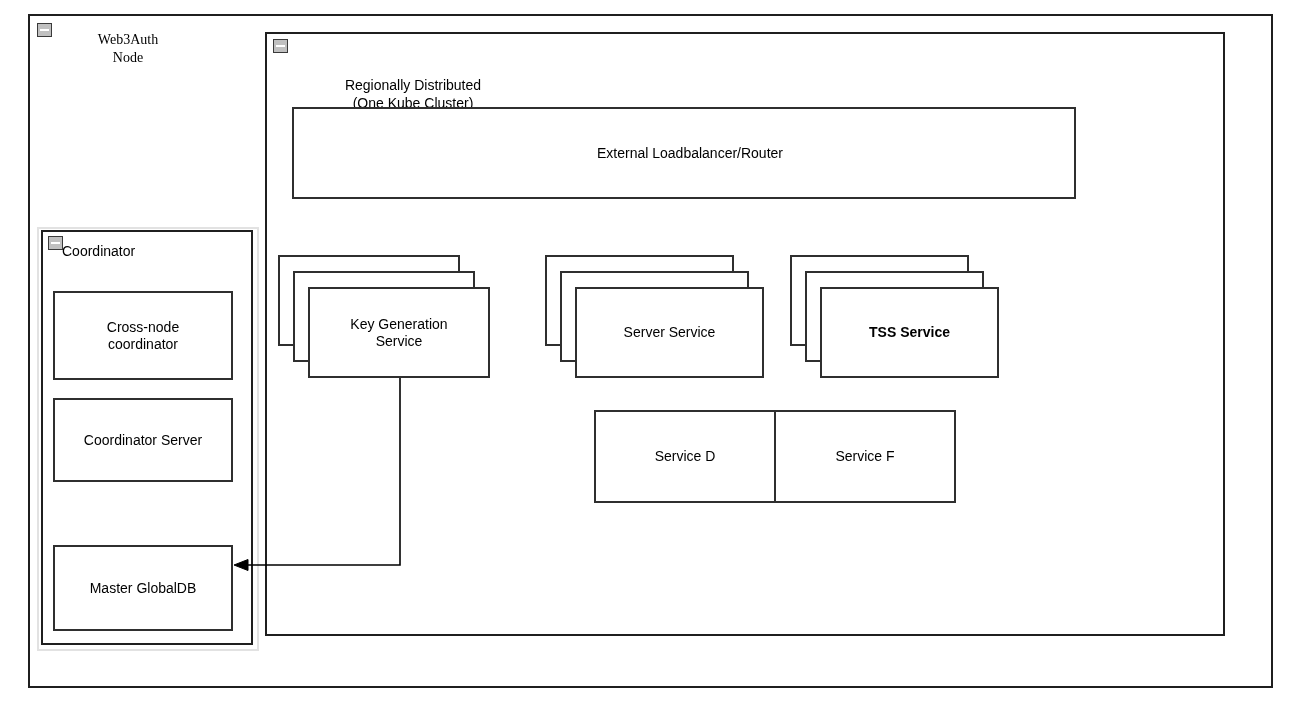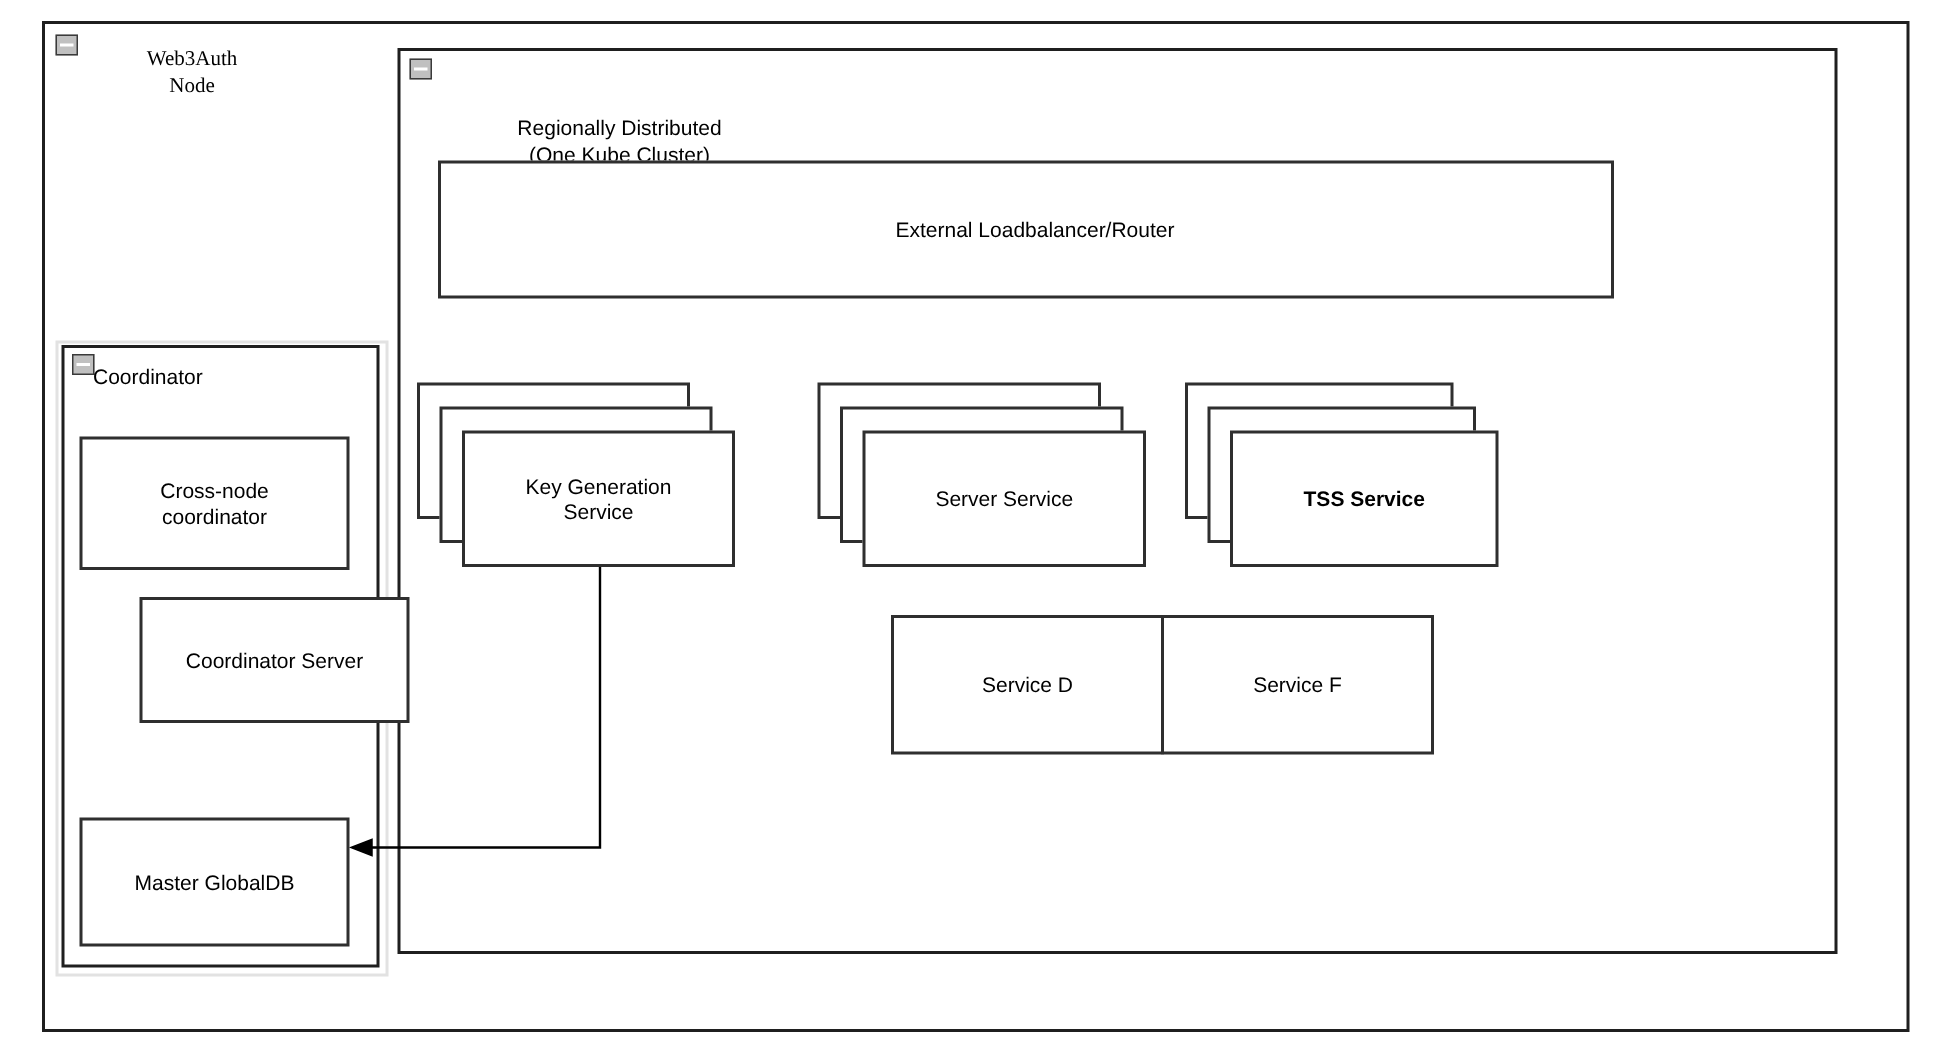--- a/index.html
+++ b/index.html
@@ -144,21 +144,21 @@
   <div class="plain-box" style="left:292px; top:107px; width:784px; height:92px;padding-left:12px;">External Loadbalancer/Router</div>
 
   <div class="frame-outer" style="left:37px; top:227px; width:222px; height:424px;"></div>
   <div class="container-box" style="left:41px; top:230px; width:212px; height:415px;"></div>
   <div class="collapse-icon" style="left:48px; top:236px;"></div>
   <div class="container-title" style="left:62px; top:242px; width:120px; text-align:left;">Coordinator</div>
 
   <div class="plain-box" style="left:53px; top:291px; width:180px; height:89px;">Cross-node
 coordinator</div>
 
-  <div class="plain-box" style="left:53px; top:398px; width:180px; height:84px;margin-left:40px;">Coordinator Server</div>
+  <div class="plain-box" style="left:53px; top:398px; width:180px; height:84px;">Coordinator Server</div>
 
   <div class="plain-box" style="left:53px; top:545px; width:180px; height:86px;">Master GlobalDB</div>
 
   <div class="stack" style="left:278px; top:255px; width:172px; height:123px;">
     <div class="card card-back" style="left:0px;  top:0px;  width:182px; height:91px;"></div>
     <div class="card card-mid" style="left:15px; top:16px; width:182px; height:91px;"></div>
     <div class="card card-front" style="left:30px; top:32px; width:182px; height:91px;"></div>
     <div class="card-text" style="left:30px; top:32px; width:182px; height:91px;">Key Generation
 Service</div>
   </div>

